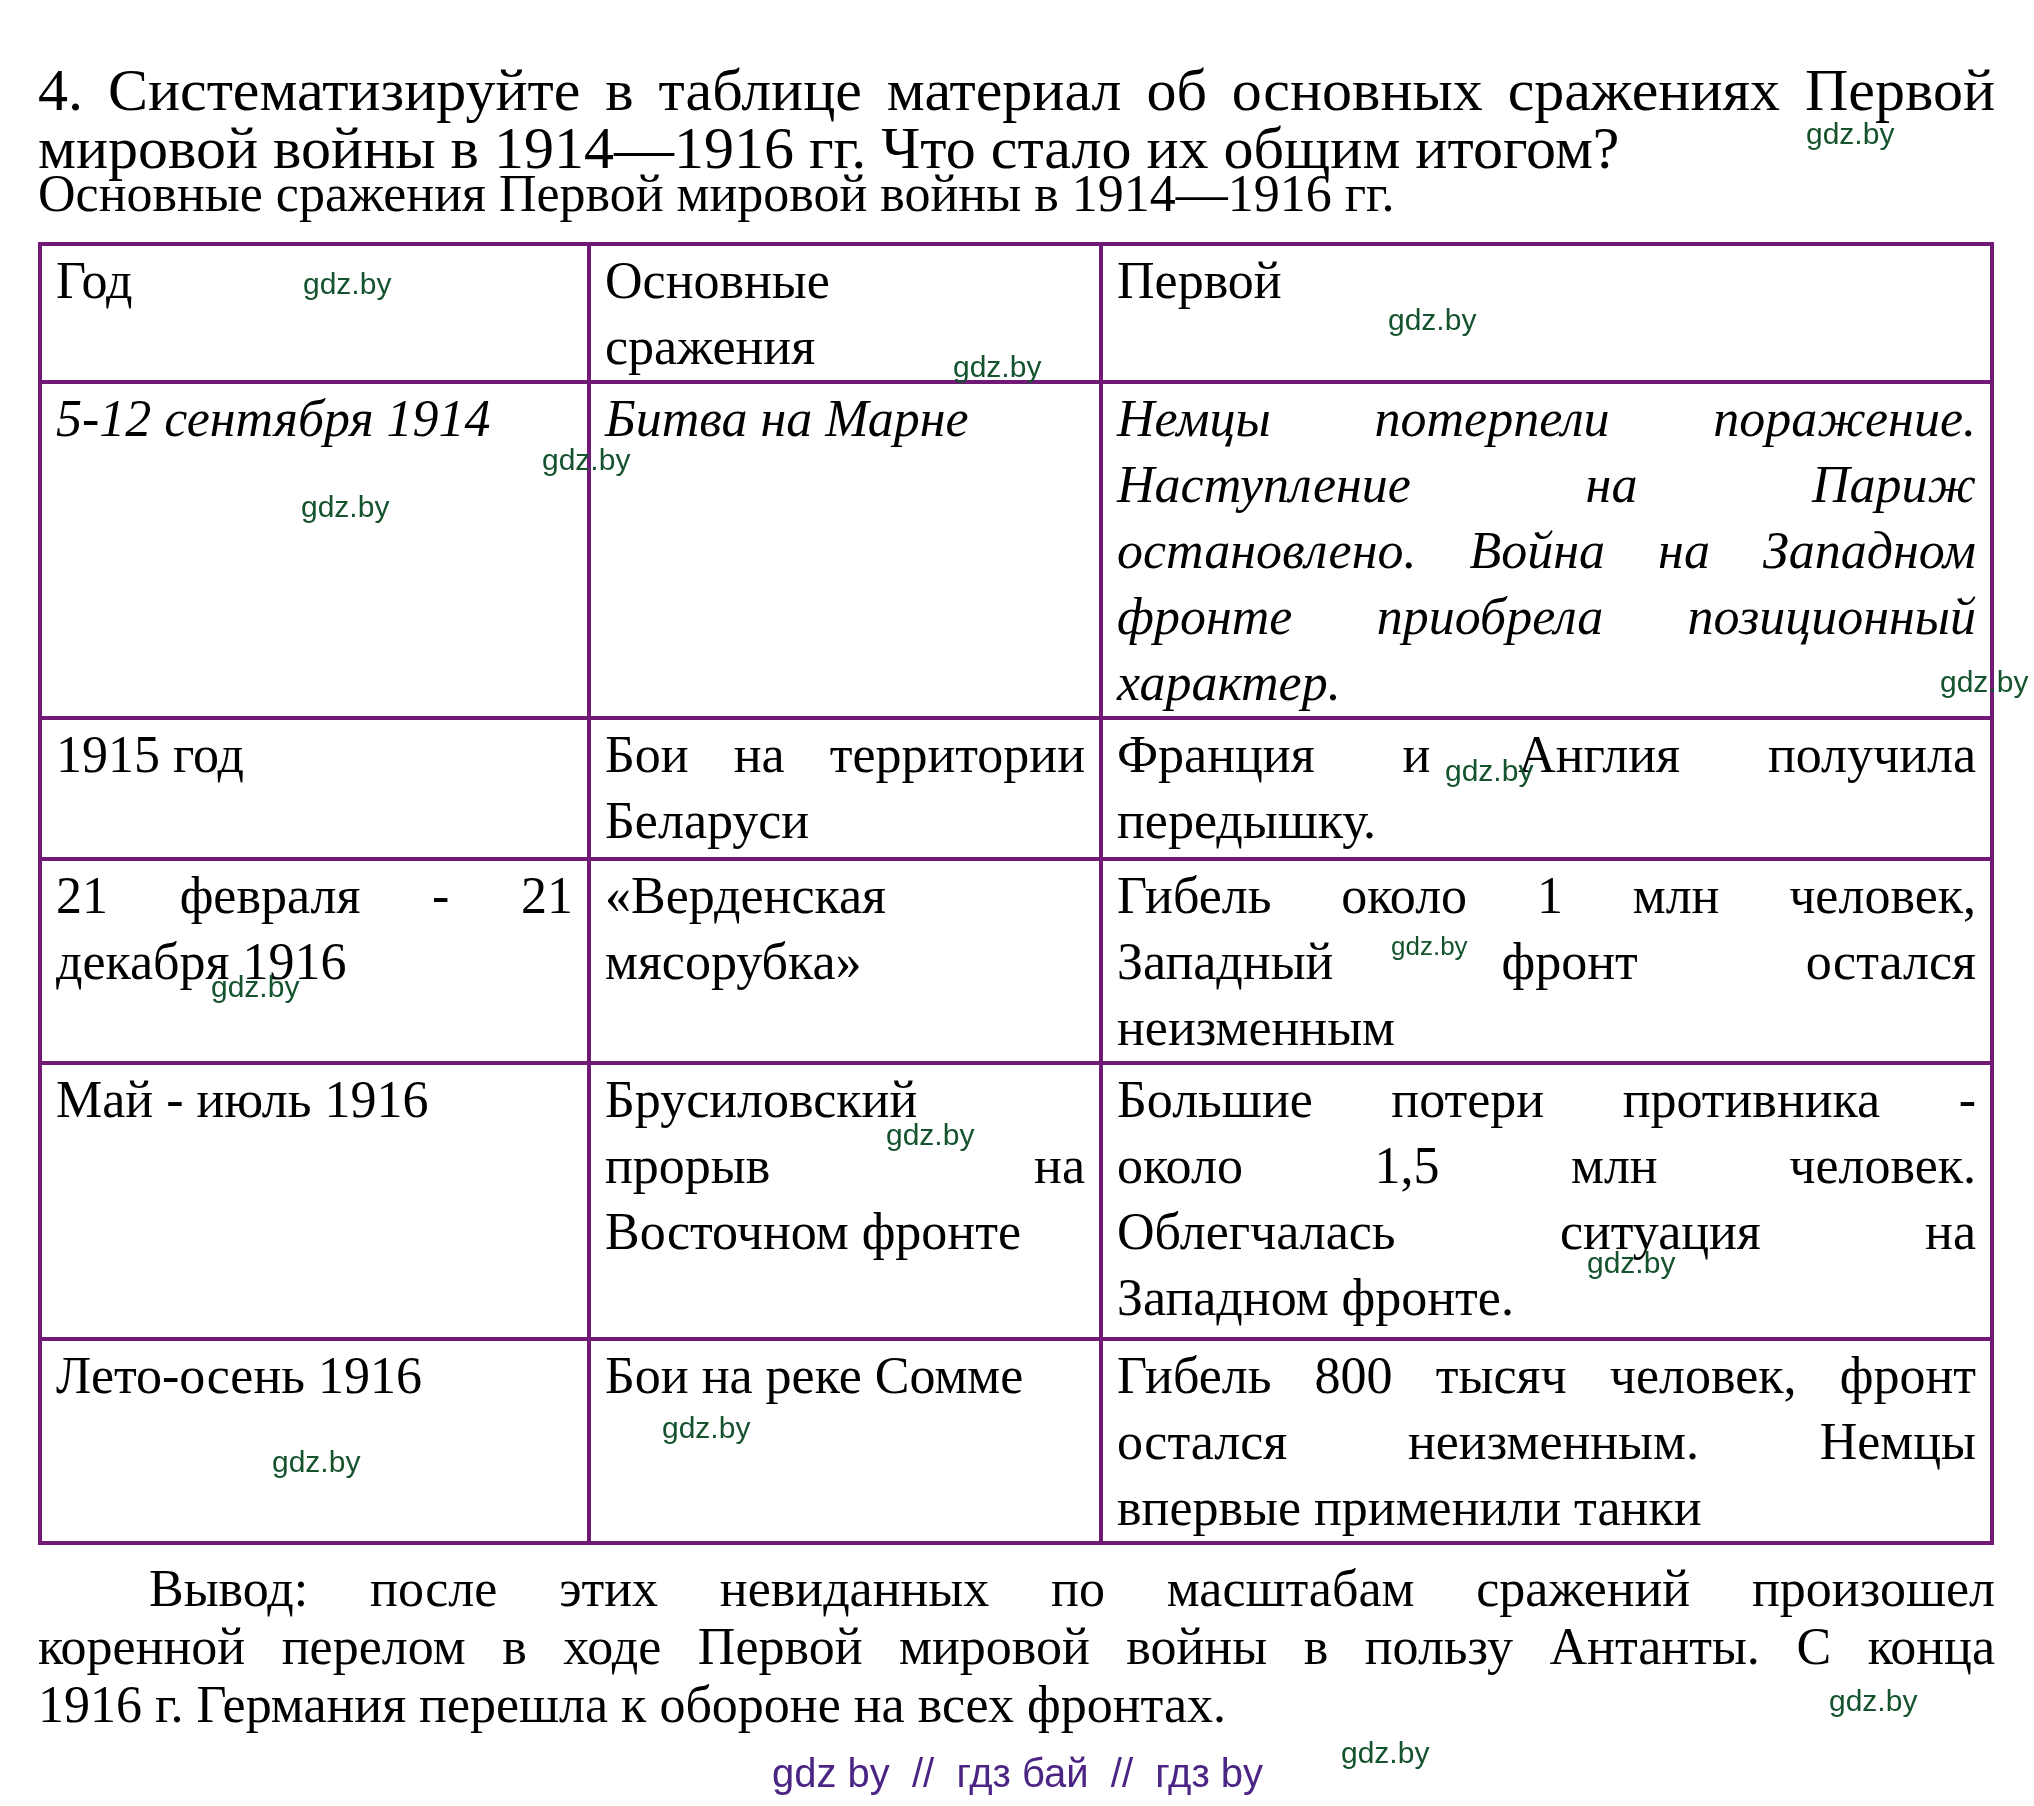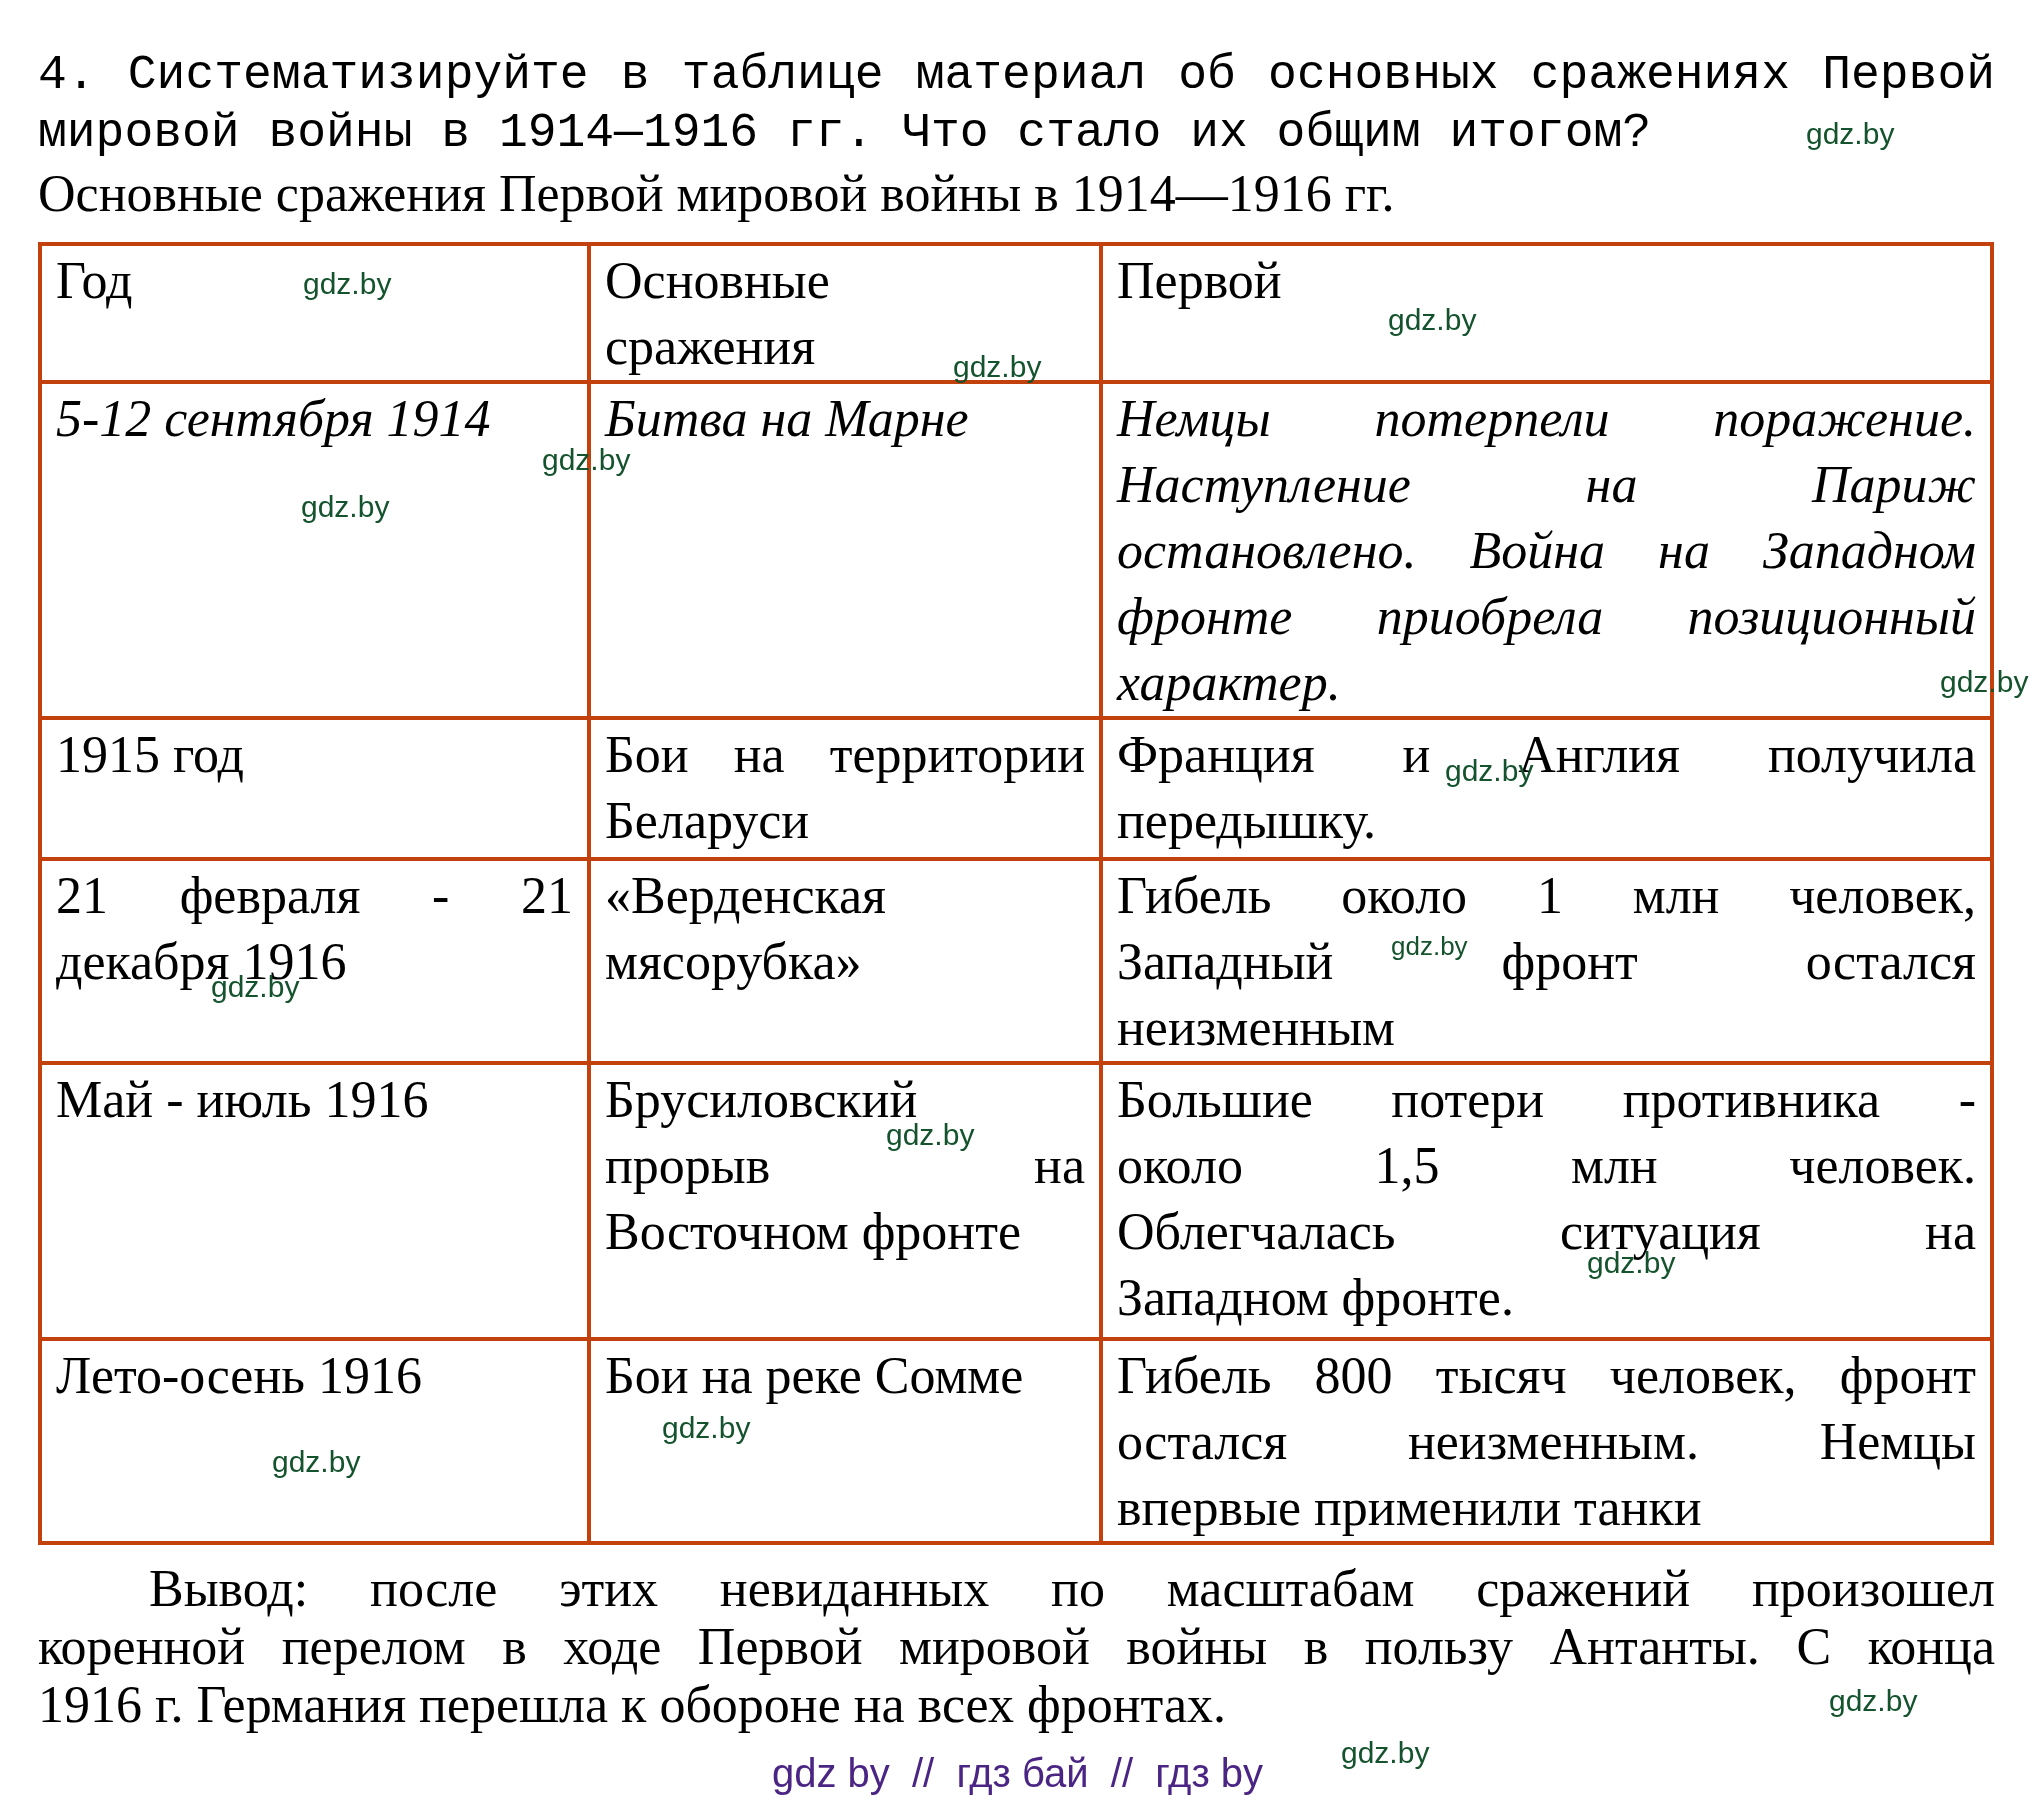--- a/index.html
+++ b/index.html
@@ -9,33 +9,33 @@
     font-family:"Liberation Serif", serif;
     overflow:hidden;
   }
   .banner {
     position:absolute; top:6px; left:0; width:100%;
     text-align:center;
     font-family:"Liberation Sans", sans-serif;
     font-size:37px; font-weight:500;
   }
   .task {
-    position:absolute; left:38px; top:46px; width:1957px;
-    font-size:48px; line-height:58px;font-family:Liberation Mono, monospace;
+    position:absolute; left:38px; top:61px; width:1957px;
+    font-size:60px; line-height:58px;
   }
   .table-title {
     position:absolute; left:38px; top:165px; width:1957px;
     font-size:52px; line-height:58px; text-align:left;
   }
   table.battles {
     position:absolute; left:38px; top:242px; width:1952px;
     border-collapse:collapse; table-layout:fixed;
   }
   table.battles td {
-    border:4px solid #c2410c; vertical-align:top;
+    border:4px solid #701a75; vertical-align:top;
     padding:2px 14px 0 14px;
     font-size:52px; line-height:66px;
   }
   tr.r-h  { height:136px; }
   tr.r-1  { height:331px;font-style:italic; }
   tr.r-2  { height:141px; }
   tr.r-3  { height:197px; }
   tr.r-4  { height:276px; }
   tr.r-5  { height:201px; }
   .tline { text-align:justify; }

